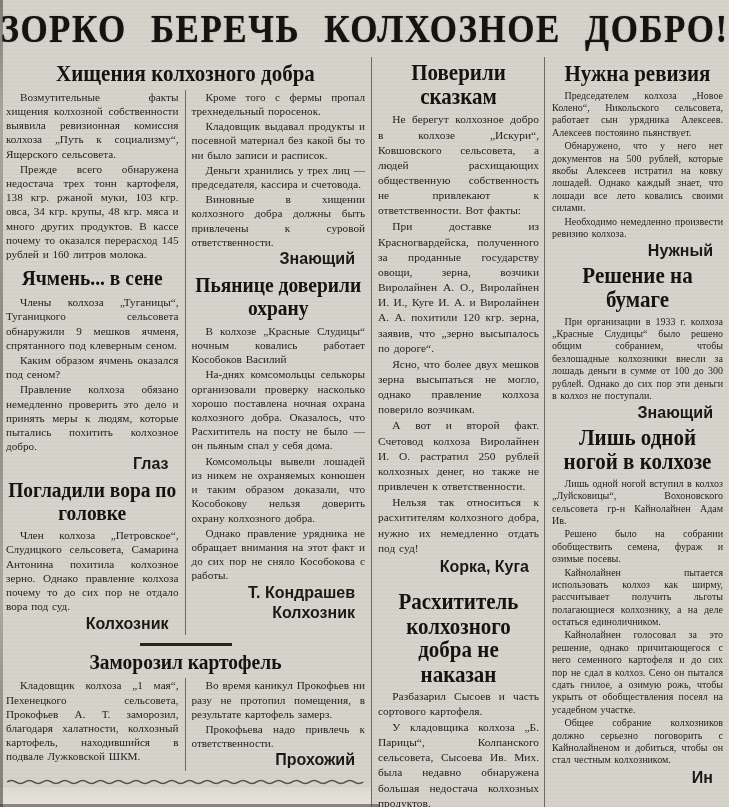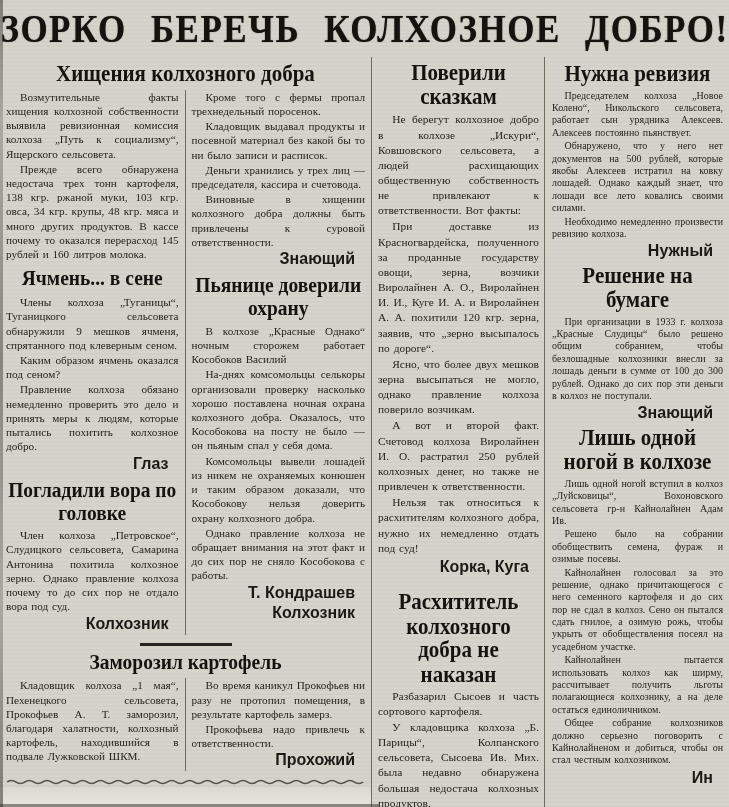--- a/index.html
+++ b/index.html
@@ -101,24 +101,24 @@
         </div>
 
         <div class="subcol">
           <p class="body-par">Кроме того с фермы пропал трехнедельный поросенок.</p>
           <p class="body-par">Кладовщик выдавал продукты и посевной материал без какой бы то ни было записи и расписок.</p>
           <p class="body-par">Деньги хранились у трех лиц — председателя, кассира и счетовода.</p>
           <p class="body-par">Виновные в хищении колхозного добра должны быть привлечены к суровой ответственности.</p>
           <div class="sig">Знающий</div>
 
           <h3 class="article-title">Пьянице доверили охрану</h3>
-          <p class="body-par">В колхозе „Красные Однако“ ночным сторожем работает Кособоков Василий</p>
-          <p class="body-par">На-днях комсомольцы селькоры организовали проверку насколько хорошо поставлена ночная охрана колхозного добра. Оказалось, что Кособокова на посту не было — он пьяным спал у себя дома.</p>
+          <p class="body-par">В колхозе „Красные Слудицы“ ночным ковались работает Кособоков Василий</p>
+          <p class="body-par">На-днях комсомольцы селькоры организовали проверку насколько хорошо поставлена ночная охрана колхозного добра. Оказалось, что Расхититель на посту не было — он пьяным спал у себя дома.</p>
           <p class="body-par">Комсомольцы вывели лошадей из никем не охраняемых конюшен и таким образом доказали, что Кособокову нельзя доверить охрану колхозного добра.</p>
-          <p class="body-par">Однако правление колхоза не обращает внимания на этот факт и до сих пор не сняло Кособокова с работы.</p>
+          <p class="body-par">Однако правление урядника не обращает внимания на этот факт и до сих пор не сняло Кособокова с работы.</p>
           <div class="sig">Т. Кондрашев</div>
           <div class="sig">Колхозник</div>
         </div>
       </div>
 
       <div class="rule-short"></div>
       <h3 class="article-title" style="margin-top:2px">Заморозил картофель</h3>
 
       <div class="two-col">
         <div class="subcol first">
@@ -165,20 +165,20 @@
       <p class="body-par">Необходимо немедленно произвести ревизию колхоза.</p>
       <div class="sig">Нужный</div>
 
       <h2 class="article-title">Решение на бумаге</h2>
       <p class="body-par">При организации в 1933 г. колхоза „Красные Слудицы“ было решено общим собранием, чтобы безлошадные колхозники внесли за лошадь деньги в сумме от 100 до 300 рублей. Однако до сих пор эти деньги в колхоз не поступали.</p>
       <div class="sig">Знающий</div>
 
       <h2 class="article-title">Лишь одной ногой в колхозе</h2>
       <p class="body-par">Лишь одной ногой вступил в колхоз „Луйсковицы“, Вохоновского сельсовета гр-н Кайнолайнен Адам Ив.</p>
       <p class="body-par">Решено было на собрании обобществить семена, фураж и озимые посевы.</p>
+      <p class="body-par">Кайнолайнен пытается использовать колхоз как ширму, рассчитывает получить льготы полагающиеся колхознику, а на деле остаться единоличником.</p>
       <p class="body-par">Кайнолайнен голосовал за это решение, однако причитающегося с него семенного картофеля и до сих пор не сдал в колхоз. Сено он пытался сдать гнилое, а озимую рожь, чтобы укрыть от обобществления посеял на усадебном участке.</p>
-      <p class="body-par">Кайнолайнен пытается использовать колхоз как ширму, рассчитывает получить льготы полагающиеся колхознику, а на деле остаться единоличником.</p>
       <p class="body-par">Общее собрание колхозников должно серьезно поговорить с Кайнолайненом и добиться, чтобы он стал честным колхозником.</p>
       <div class="sig">Ин</div>
     </section>
 
   </div>
 </div>
 
 </body></html>

